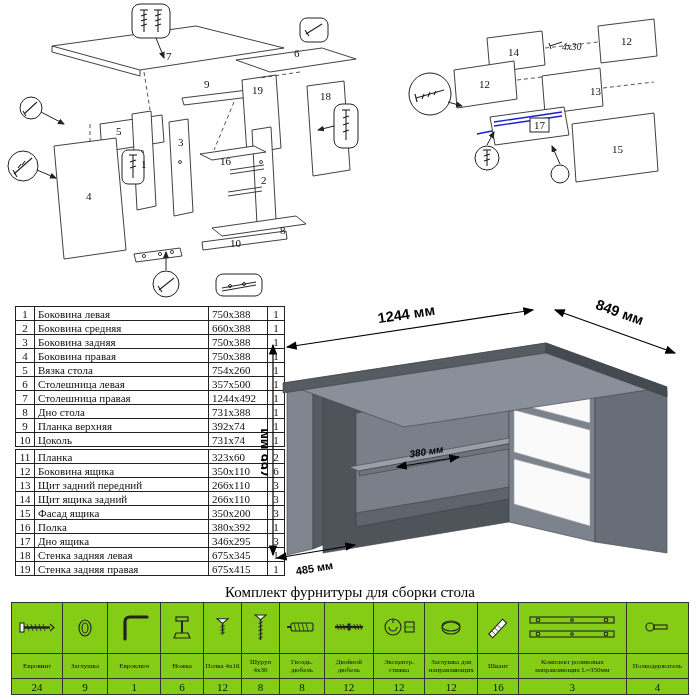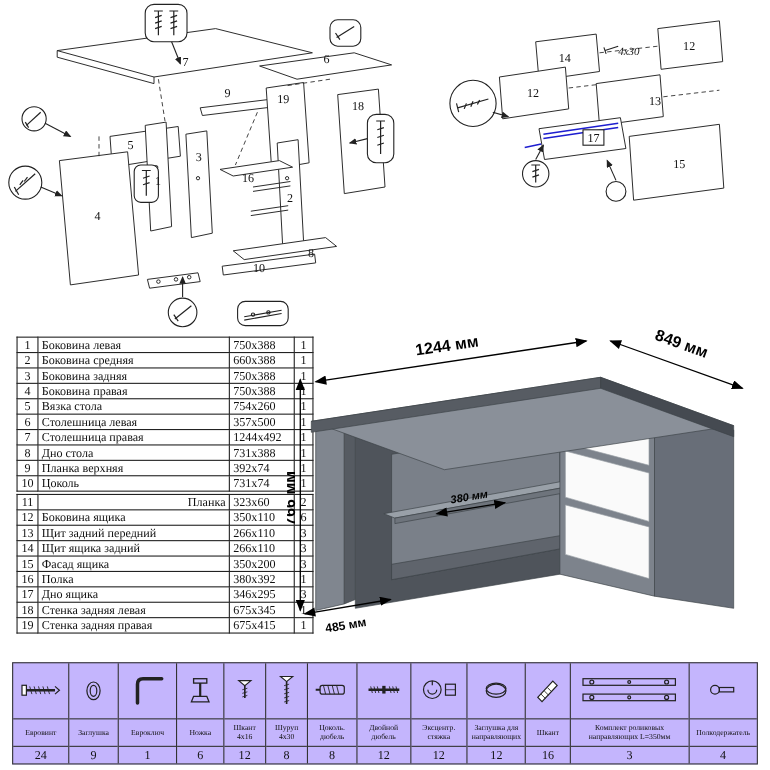--- a/index.html
+++ b/index.html
@@ -11,24 +11,24 @@
   svg text{font-family:"Liberation Serif",serif;fill:#111}
   svg text.dim{font-family:"Liberation Sans",sans-serif;fill:#000}
   .parts{position:absolute;left:15px;border-collapse:collapse;background:#fff}
   #parts1{top:306px}
   #parts2{top:449px}
   .parts td{border:1px solid #222;font-size:11px;line-height:12px;height:14px;padding:0 3px;white-space:nowrap}
   .parts td.col0{width:19px;text-align:center;padding:0 1px}
   .parts td.col1{width:174px}
   .parts td.col2{width:59px;text-align:left}
   .parts td.col3{width:17px;text-align:center;padding:0 1px}
-  #parts2 tr:first-child td.col1{text-align:right}
+  #parts2 tr:first-child td.col1{text-align:left}
   .desk{position:absolute;left:261px;top:295px;width:439px;height:290px}
   .hw-title{position:absolute;left:0;top:584px;width:700px;text-align:center;font-size:15px;color:#000}
-  .hw-table{position:absolute;left:11px;top:602px;width:678px;height:93px;border:1px solid #333;display:flex;align-items:stretch;background:#c4b5fd}
+  .hw-table{position:absolute;left:11px;top:602px;width:678px;height:93px;border:1px solid #333;display:flex;align-items:stretch;background:#84cc16}
   .hw-col{display:flex;flex-direction:column;border-right:1px solid #333;min-width:0}
   .hw-col:last-child{border-right:none}
   .hw-icon{height:50px;display:flex;align-items:center;justify-content:center;overflow:hidden}
   .hw-label{flex:1;border-top:1px solid #333;font-size:7px;line-height:1.15;display:flex;align-items:center;justify-content:center;text-align:center;padding:0 1px;font-family:"Liberation Serif",serif}
   .hw-qty{height:16px;border-top:1px solid #333;font-size:11px;display:flex;align-items:center;justify-content:center}
 </style>
 </head>
 <body>
 
 <div class="sheet">
@@ -383,20 +383,21 @@
         <line x1="136" y1="172" x2="198" y2="162" marker-start="url(#as)" marker-end="url(#ae)"></line>
       </g>
       <text class="dim" transform="translate(146,24) rotate(-8.5)" text-anchor="middle" font-size="14.5" font-weight="bold">1244 мм</text>
       <text class="dim" transform="translate(357,22) rotate(20)" text-anchor="middle" font-size="14.5" font-weight="bold">849 мм</text>
       <text class="dim" transform="translate(7,158) rotate(-90)" text-anchor="middle" font-size="14.5" font-weight="bold">766 мм</text>
       <text class="dim" transform="translate(166,160) rotate(-9)" text-anchor="middle" font-size="10" font-weight="bold" font-style="italic">380 мм</text>
       <text class="dim" transform="translate(54,277) rotate(-9.5)" text-anchor="middle" font-size="11" font-weight="bold">485 мм</text>
     </svg>
   </div>
 
+  <div class="hw-title">Комплект фурнитуры для сборки стола</div>
 
   <div class="hw-table">
 
     <div class="hw-col" style="flex:46 1 0">
       <div class="hw-icon">
         <svg width="40" height="44" viewBox="0 0 40 44">
             <g stroke="#222" fill="none" stroke-width="1.1">
               <rect x="3" y="17" width="4" height="9" fill="#fff"></rect>
               <line x1="7" y1="21.5" x2="33" y2="21.5" stroke-width="2.4"></line>
               <g stroke-width="0.8">
@@ -457,21 +458,21 @@
         <svg width="40" height="44" viewBox="0 0 40 44">
             <g stroke="#222" fill="#fff" stroke-width="1.1">
               <path d="M14,12 h12 l-6,5 z"></path>
               <line x1="20" y1="17" x2="20" y2="29" stroke-width="1.6"></line>
               <line x1="17.5" y1="21" x2="22.5" y2="19.5" stroke-width="0.8"></line>
               <line x1="17.5" y1="24.5" x2="22.5" y2="23" stroke-width="0.8"></line>
               <line x1="17.5" y1="28" x2="22.5" y2="26.5" stroke-width="0.8"></line>
             </g>
           </svg>
       </div>
-      <div class="hw-label">Шкант 4x16</div>
+      <div class="hw-label">Полка 4x16</div>
       <div class="hw-qty">12</div>
     </div>
 
     <div class="hw-col" style="flex:34 1 0">
       <div class="hw-icon">
         <svg width="40" height="44" viewBox="0 0 40 44">
             <g stroke="#222" fill="#fff" stroke-width="1.1">
               <path d="M14,8 h12 l-6,5 z"></path>
               <line x1="20" y1="13" x2="20" y2="35" stroke-width="1.6"></line>
               <line x1="17.5" y1="17" x2="22.5" y2="15.5" stroke-width="0.8"></line>
@@ -492,21 +493,21 @@
             <g stroke="#222" fill="none" stroke-width="1.1">
               <rect x="9" y="17" width="22" height="8" rx="2"></rect>
               <line x1="12" y1="17" x2="14" y2="25" stroke-width="0.8"></line>
               <line x1="16" y1="17" x2="18" y2="25" stroke-width="0.8"></line>
               <line x1="20" y1="17" x2="22" y2="25" stroke-width="0.8"></line>
               <line x1="24" y1="17" x2="26" y2="25" stroke-width="0.8"></line>
               <line x1="5" y1="21" x2="9" y2="21" stroke-width="1.8"></line>
             </g>
           </svg>
       </div>
-      <div class="hw-label">Цоколь. дюбель</div>
+      <div class="hw-label">Гвоздь. дюбель</div>
       <div class="hw-qty">8</div>
     </div>
 
     <div class="hw-col" style="flex:44 1 0">
       <div class="hw-icon">
         <svg width="40" height="44" viewBox="0 0 40 44">
             <g stroke="#222" fill="none">
               <line x1="6" y1="21" x2="34" y2="21" stroke-width="2.4"></line>
               <line x1="8" y1="18" x2="9.5" y2="24" stroke-width="0.8"></line>
               <line x1="11" y1="18" x2="12.5" y2="24" stroke-width="0.8"></line>

